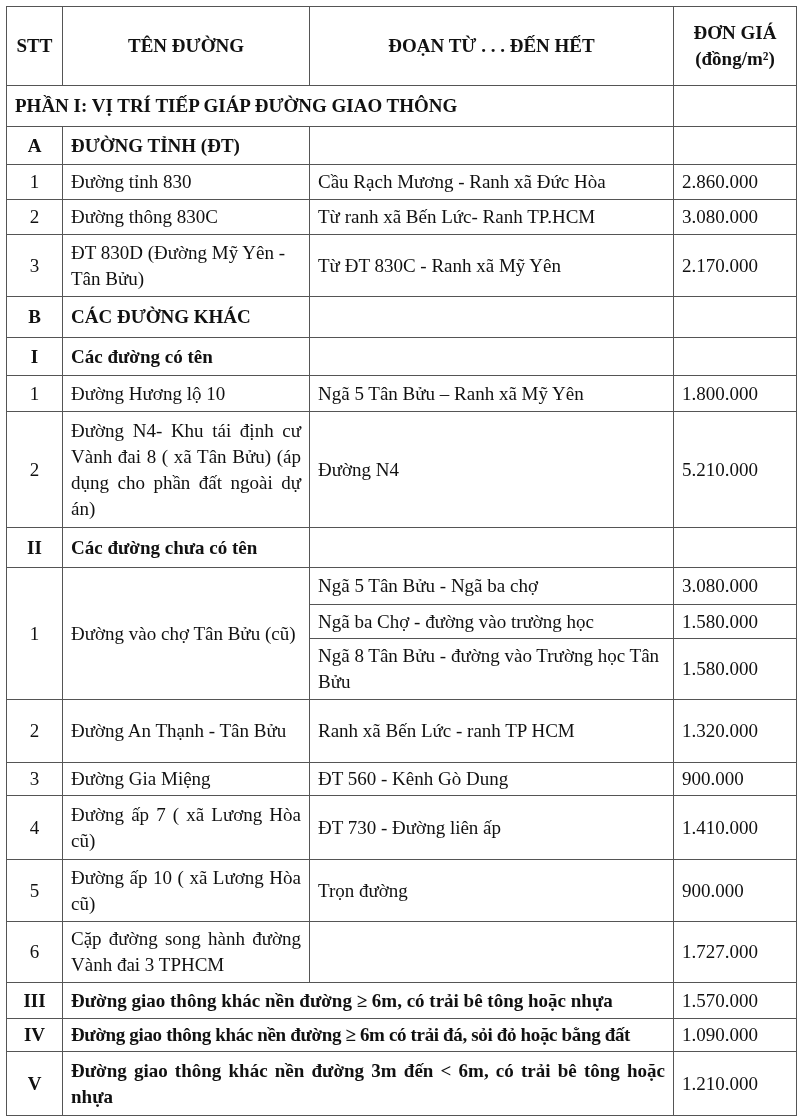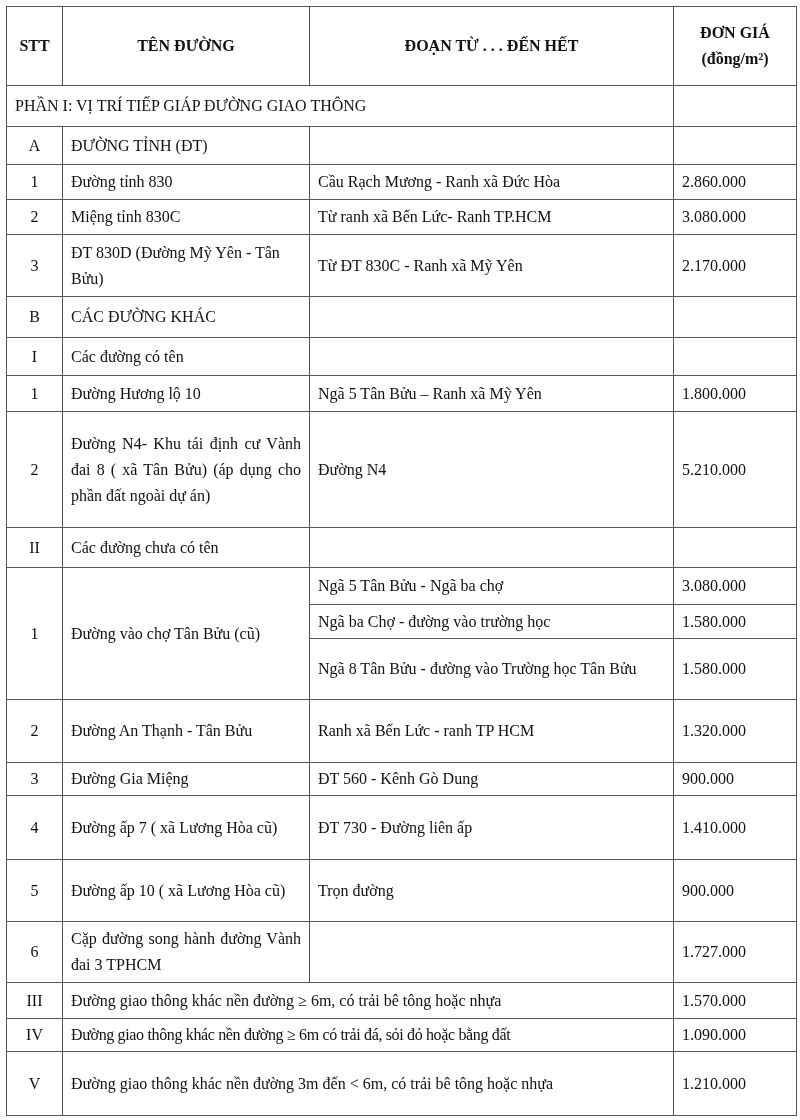--- a/index.html
+++ b/index.html
@@ -1,24 +1,24 @@
 <!DOCTYPE html>
 <html><head>
 <meta charset="utf-8">
 <style>
   html, body { margin: 0; padding: 0; background: #ffffff; }
   body { width: 800px; height: 1120px; position: relative; overflow: hidden;
          font-family: "Liberation Serif", "DejaVu Serif", serif; color: #111; }
   table { position: absolute; left: 6px; top: 6px; border-collapse: collapse;
-          table-layout: fixed; width: 790px; font-size: 16px; line-height: 26px; }
+          table-layout: fixed; width: 790px; font-size: 19px; line-height: 26px; }
   td, th { border: 1.6px solid #555; padding: 0 8px; vertical-align: middle; }
   th { font-weight: bold; text-align: center; }
   .c1 { width: 56px; } .c2 { width: 247px; } .c3 { width: 364px; } .c4 { width: 123px; }
   .stt { text-align: center; padding: 0; }
-  .b { font-weight: normal; }
+  .b { font-weight: bold; }
   .price { text-align: left; padding-right: 18px; }
   .price.center { text-align: left; padding-right: 8px; }
   .just { text-align: justify; text-align-last: left; }
 </style>
 </head>
 <body>
 
 <table>
   <colgroup>
     <col class="c1">
@@ -49,21 +49,21 @@
     <td></td>
   </tr>
   <tr style="height:35px">
     <td class="stt">1</td>
     <td>Đường tỉnh 830</td>
     <td>Cầu Rạch Mương - Ranh xã Đức Hòa</td>
     <td class="price">2.860.000</td>
   </tr>
   <tr style="height:35px">
     <td class="stt">2</td>
-    <td>Miệng tỉnh 830C</td>
+    <td>Đường thông 830C</td>
     <td>Từ ranh xã Bến Lức- Ranh TP.HCM</td>
     <td class="price">3.080.000</td>
   </tr>
   <tr style="height:62px">
     <td class="stt">3</td>
     <td>ĐT 830D (Đường Mỹ Yên - Tân Bửu)</td>
     <td>Từ  ĐT 830C - Ranh xã Mỹ Yên</td>
     <td class="price">2.170.000</td>
   </tr>
 

